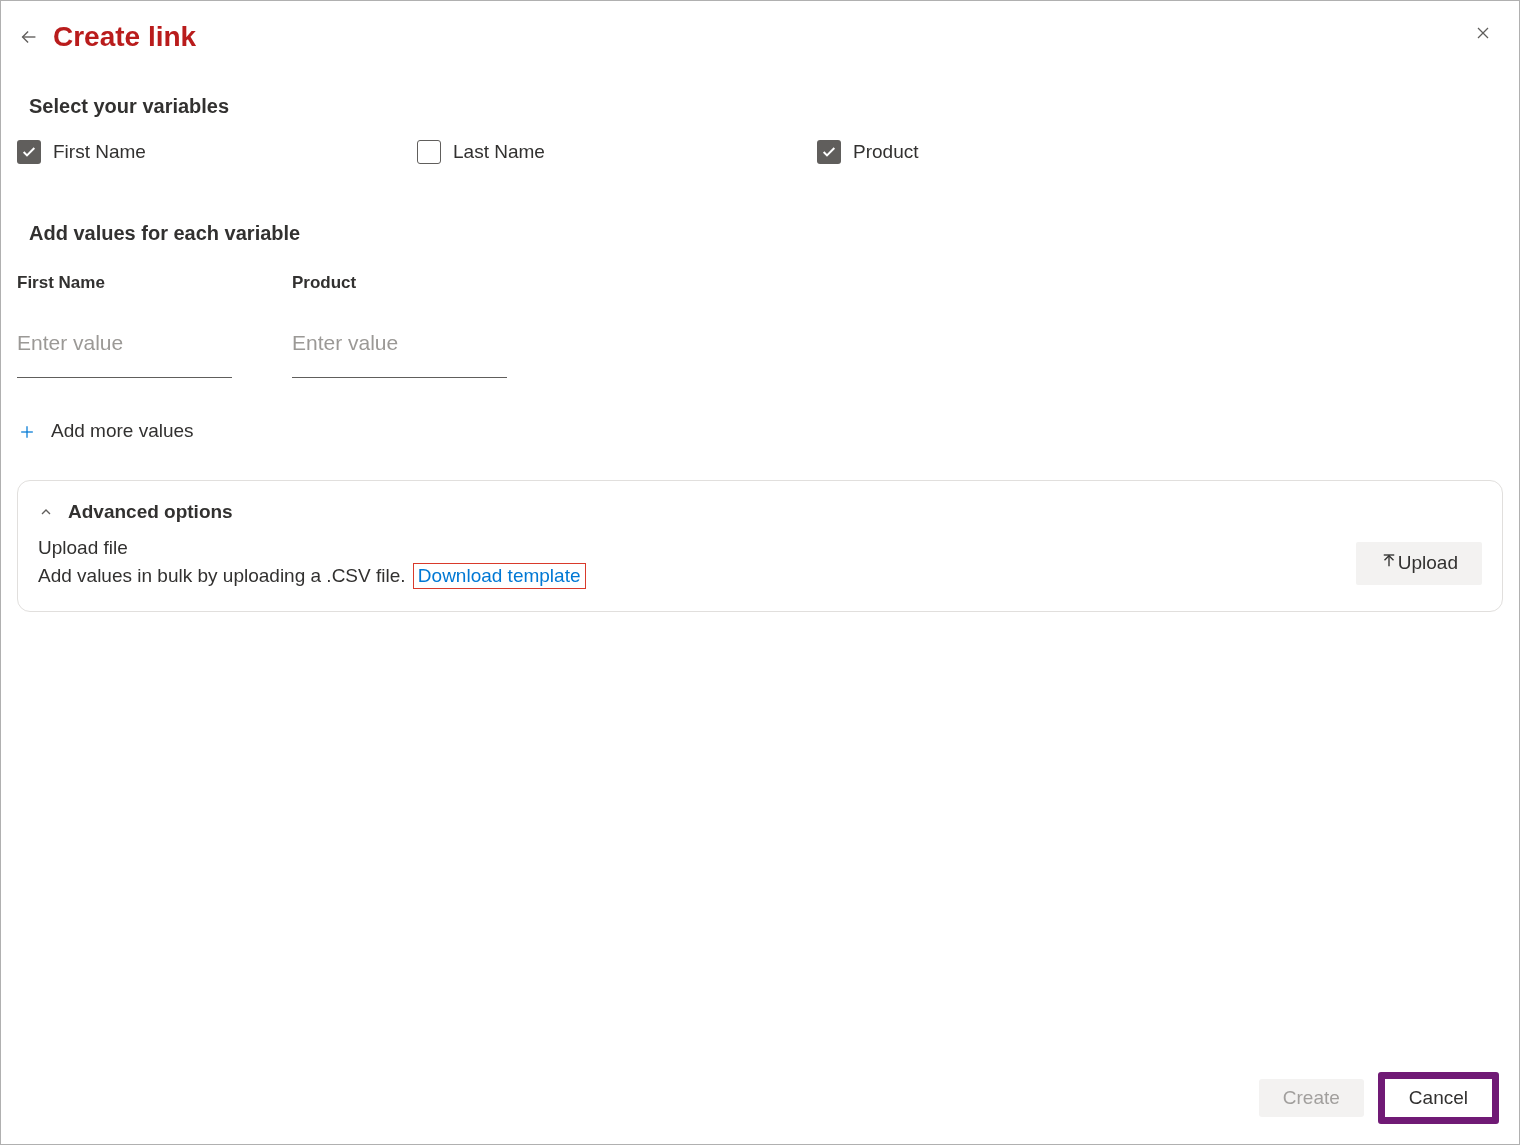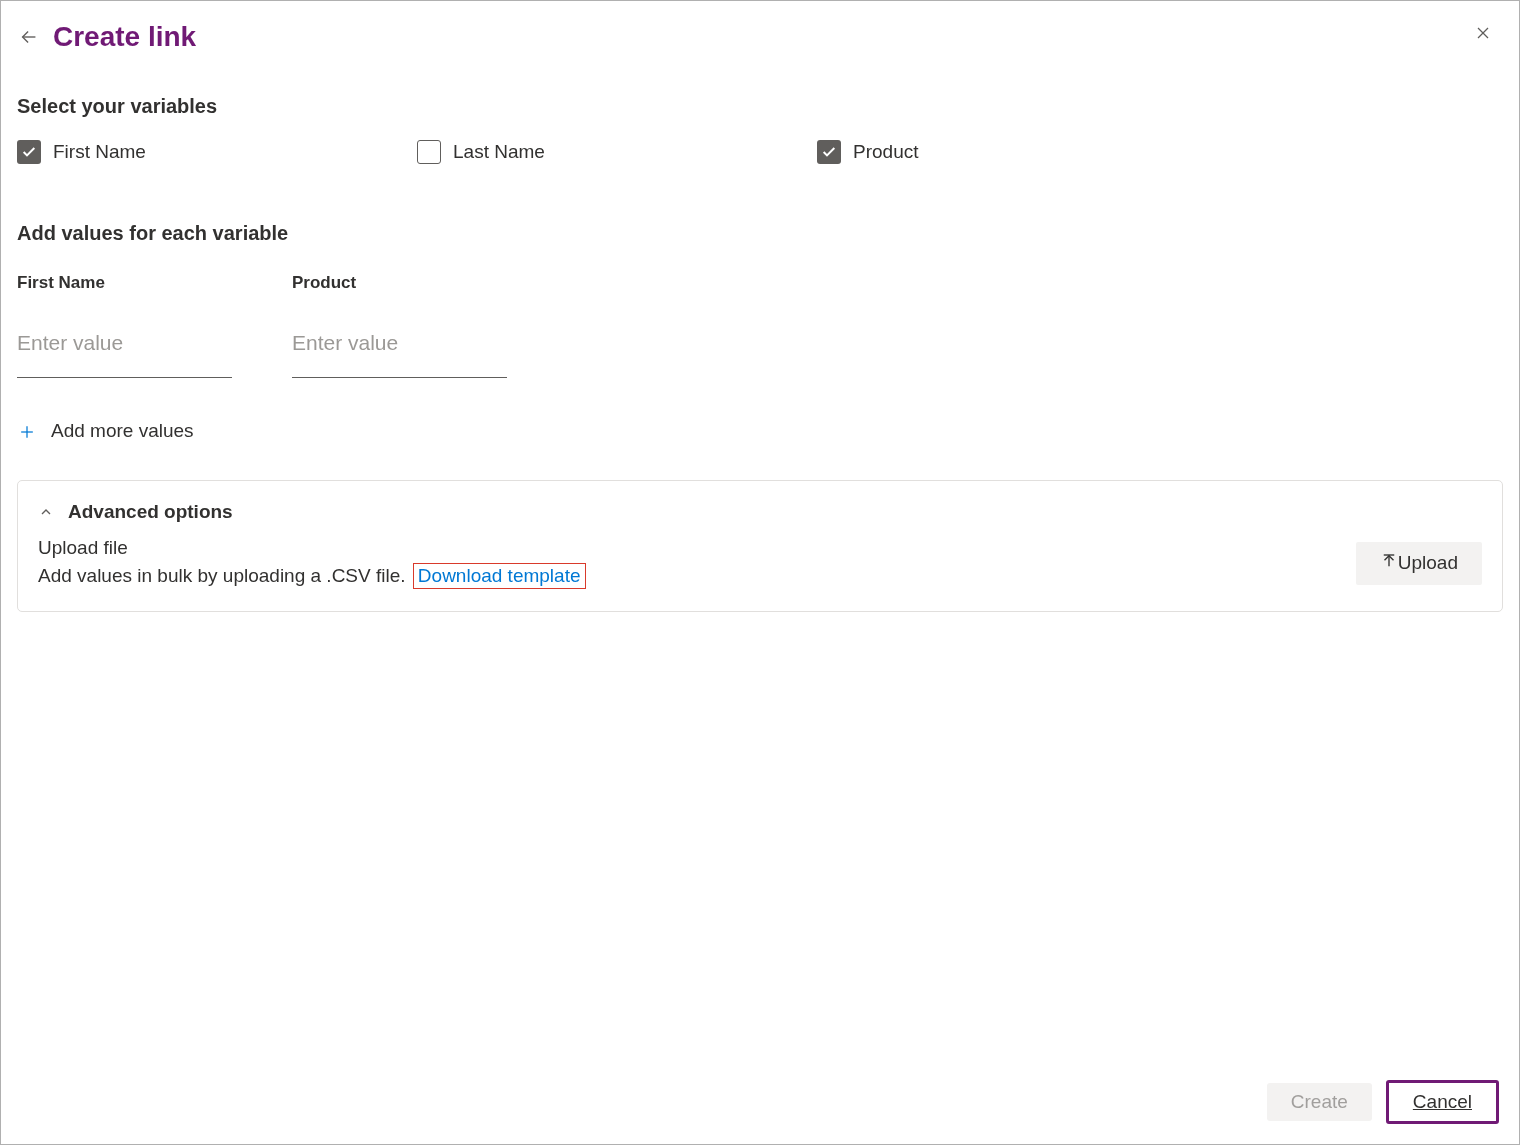--- a/index.html
+++ b/index.html
@@ -34,39 +34,40 @@
       height: 24px;
       display: flex;
       align-items: center;
       justify-content: center;
       cursor: pointer;
       color: #605e5c;
     }
     .page-title {
       font-size: 28px;
       font-weight: 600;
-      color: #701a75;
+      color: #b91c1c;
     }
     .close-btn {
       position: absolute;
       top: 18px;
       right: 22px;
       width: 28px;
       height: 28px;
       cursor: pointer;
       color: #605e5c;
       display: flex;
       align-items: center;
       justify-content: center;
     }
     .section-title {
       font-size: 20px;
       font-weight: 600;
       color: #323130;
       margin-bottom: 22px;
+      margin-left: 12px;
     }
     .variables-row {
       display: flex;
       gap: 0;
       margin-bottom: 58px;
     }
     .variable-item {
       display: flex;
       align-items: center;
       gap: 12px;
@@ -142,21 +143,21 @@
       display: flex;
       align-items: center;
       justify-content: center;
     }
     .add-more-label {
       font-size: 19px;
       color: #323130;
     }
     .advanced-panel {
       border: 1px solid #e1dfdd;
-      border-radius: 5px;
+      border-radius: 13px;
       padding: 20px 20px 22px 20px;
       margin-top: 0;
       position: relative;
     }
     .advanced-header {
       display: flex;
       align-items: center;
       gap: 14px;
       margin-bottom: 14px;
       cursor: pointer;
@@ -230,23 +231,22 @@
       font-family: inherit;
     }
     .btn-create {
       background: #f3f2f1;
       border: none;
       color: #a19f9d;
       cursor: not-allowed;
     }
     .btn-cancel {
       background: #fff;
-      border: 3px solid #701a75;
-      color: #323130;
-      text-decoration: underline;
+      border: 7px solid #701a75;
+      color: #323130;
     }
   </style>
 </head>
 <body>
 
 <div class="panel">
 
   <div class="header">
     <div class="back-arrow">
       <svg width="22" height="22" viewBox="0 0 24 24" fill="none" stroke="currentColor" stroke-width="1.5">

